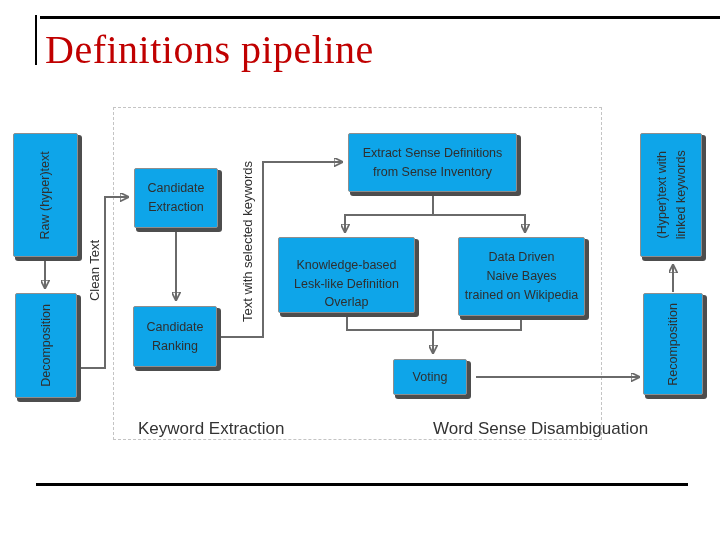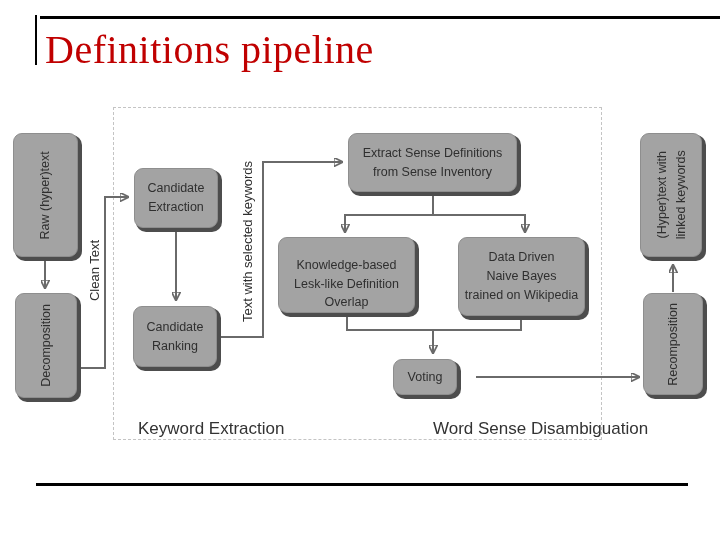--- a/index.html
+++ b/index.html
@@ -24,36 +24,36 @@
   .group-box{
     position:absolute;left:113px;top:107px;width:487px;height:331px;
     border:1px dashed var(--dashed-border);
   }
   .section-label{position:absolute;font-size:17px;color:#333;white-space:nowrap;}
   #lbl-keyword{left:138px;top:419px;}
   #lbl-wsd{left:433px;top:419px;}
   
   .node{
     position:absolute;display:flex;align-items:center;justify-content:center;
-    background:#a3a3a3;border:1.5px solid var(--box-border);border-radius:9px;
+    background:#0ea5e9;border:1.5px solid var(--box-border);border-radius:2px;
     box-shadow:3px 3px 0 1px var(--box-shadow);box-sizing:border-box;
   }
   .node .nl{
     font-size:12.5px;line-height:1.5;color:var(--text-dark);
     text-align:center;white-space:pre-line;
   }
   .node.v .nl{transform:rotate(-90deg);white-space:pre;}
   #n-raw{left:13px;top:133px;width:65px;height:124px;}
   #n-decomp{left:15px;top:293px;width:62px;height:105px;}
   #n-cand-ext{left:134px;top:168px;width:84px;height:60px;}
   #n-cand-rank{left:133px;top:306px;width:84px;height:61px;}
   #n-extract{left:348px;top:133px;width:169px;height:59px;}
   #n-knowledge{left:278px;top:237px;width:137px;height:76px;align-items:flex-end;}
   #n-datadriven{left:458px;top:237px;width:127px;height:79px;}
-  #n-voting{left:393px;top:359px;width:64px;height:36px;}
+  #n-voting{left:393px;top:359px;width:74px;height:36px;}
   #n-recomp{left:643px;top:293px;width:60px;height:102px;}
   #n-hyperlinked{left:640px;top:133px;width:62px;height:124px;}
   
   .wires{position:absolute;left:0;top:0;width:720px;height:540px;pointer-events:none;}
   .wires path{stroke:var(--line-gray);stroke-width:2;fill:none;}
   
   .vlabel{
     position:absolute;font-size:13px;color:var(--text-dark);
     transform:rotate(-90deg);text-align:center;white-space:nowrap;
   }

